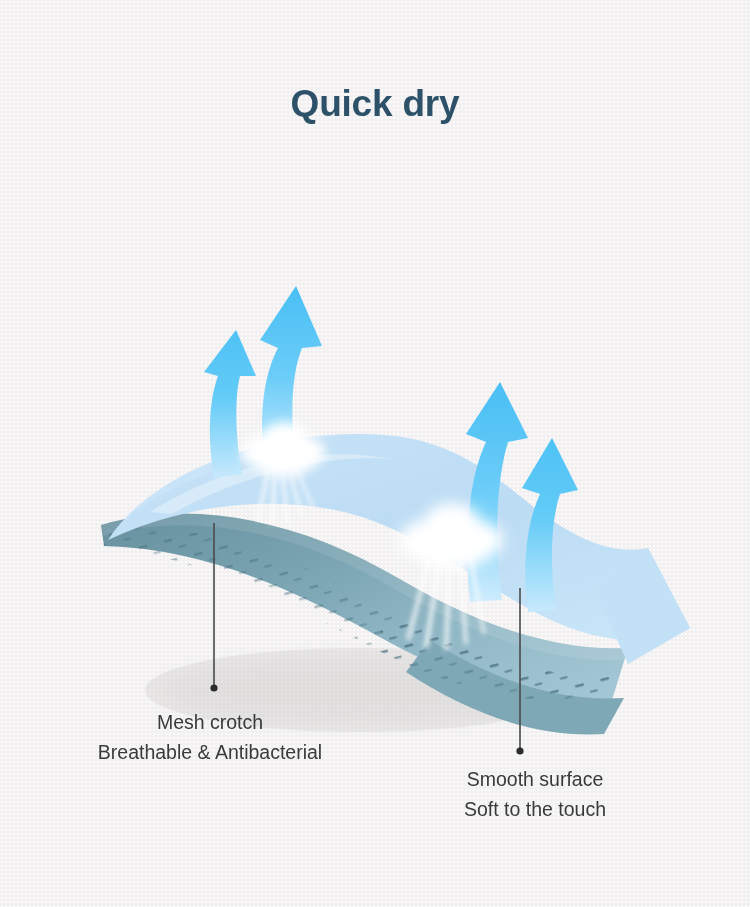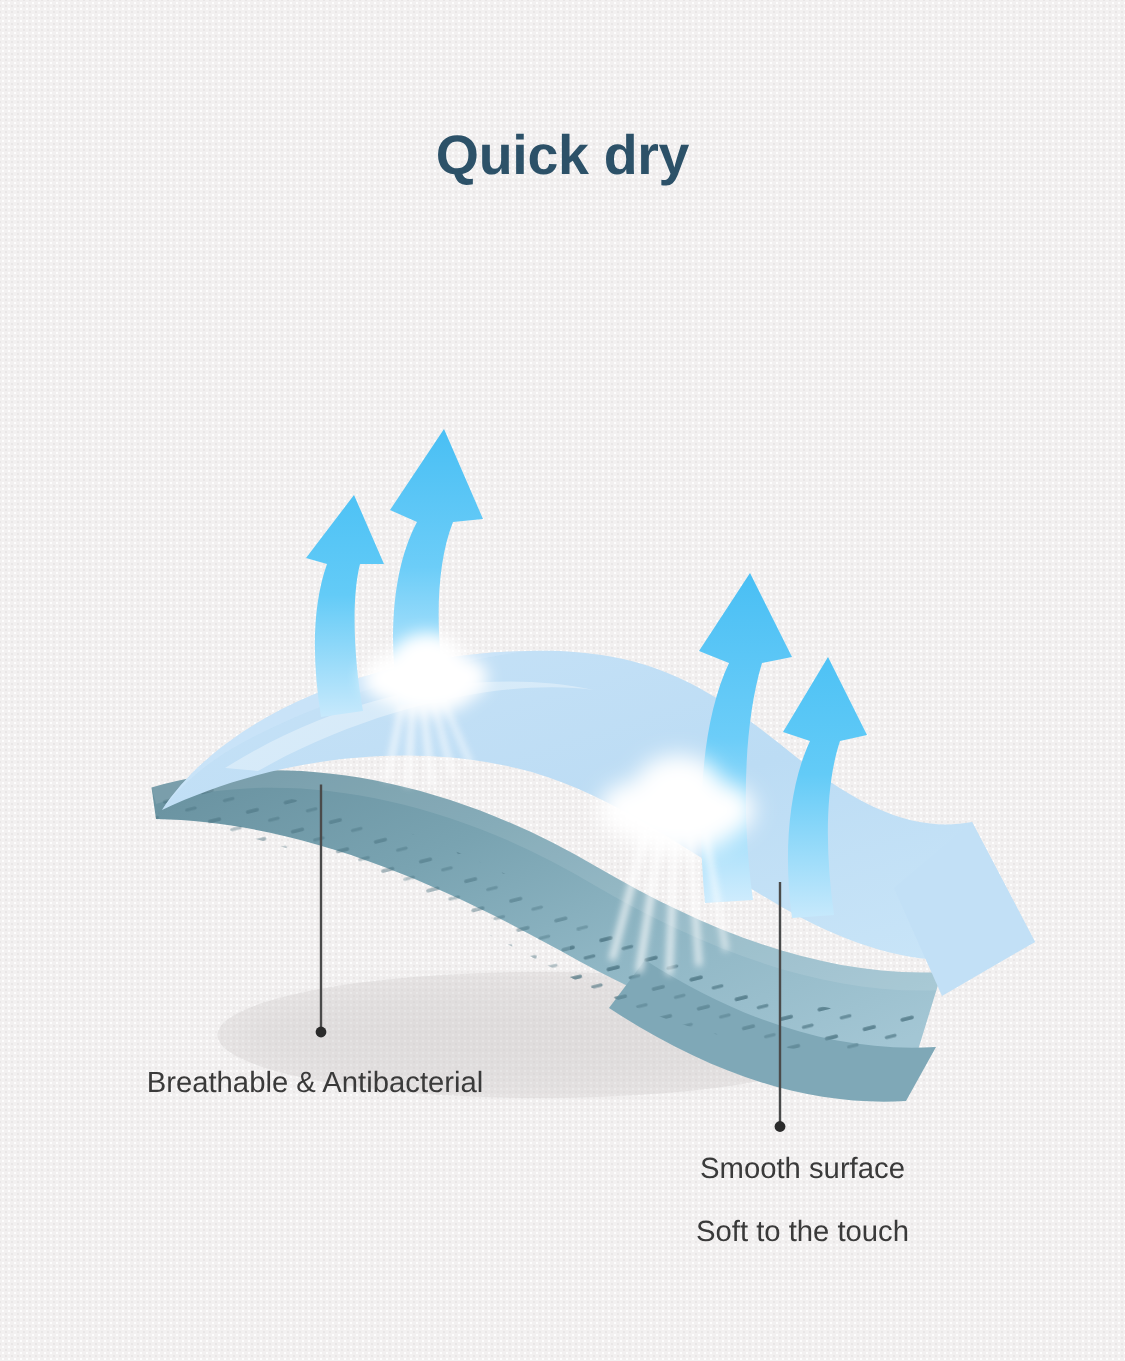--- a/index.html
+++ b/index.html
@@ -70,21 +70,21 @@
     text-align: center;
     line-height: 1.0;
   }
   .caption .cap-line {
     display: block;
     font-size: 19.5px;
     color: #3a3a3a;
     white-space: nowrap;
   }
   .caption .cap-line + .cap-line {
-    margin-top: 22px;
+    margin-top: 10px;
   }
 
   #caption-left {
     left: 30px;
     top: 713px;
     width: 360px;
   }
   #caption-right {
     left: 370px;
     top: 770px;
@@ -309,20 +309,21 @@
 
       <g>
         <line x1="520" y1="588" x2="520" y2="749" stroke="#4a4a4a" stroke-width="1.6"></line>
         <circle cx="520" cy="751" r="3.6" fill="#2b2b2b"></circle>
       </g>
 
     </svg>
   </div>
 
   <div class="caption" id="caption-left">
+    <span class="cap-line">Mesh crotch</span>
     <span class="cap-line">Breathable &amp; Antibacterial</span>
   </div>
 
   <div class="caption" id="caption-right">
     <span class="cap-line">Smooth surface</span>
     <span class="cap-line">Soft to the touch</span>
   </div>
 
 </div>
 

